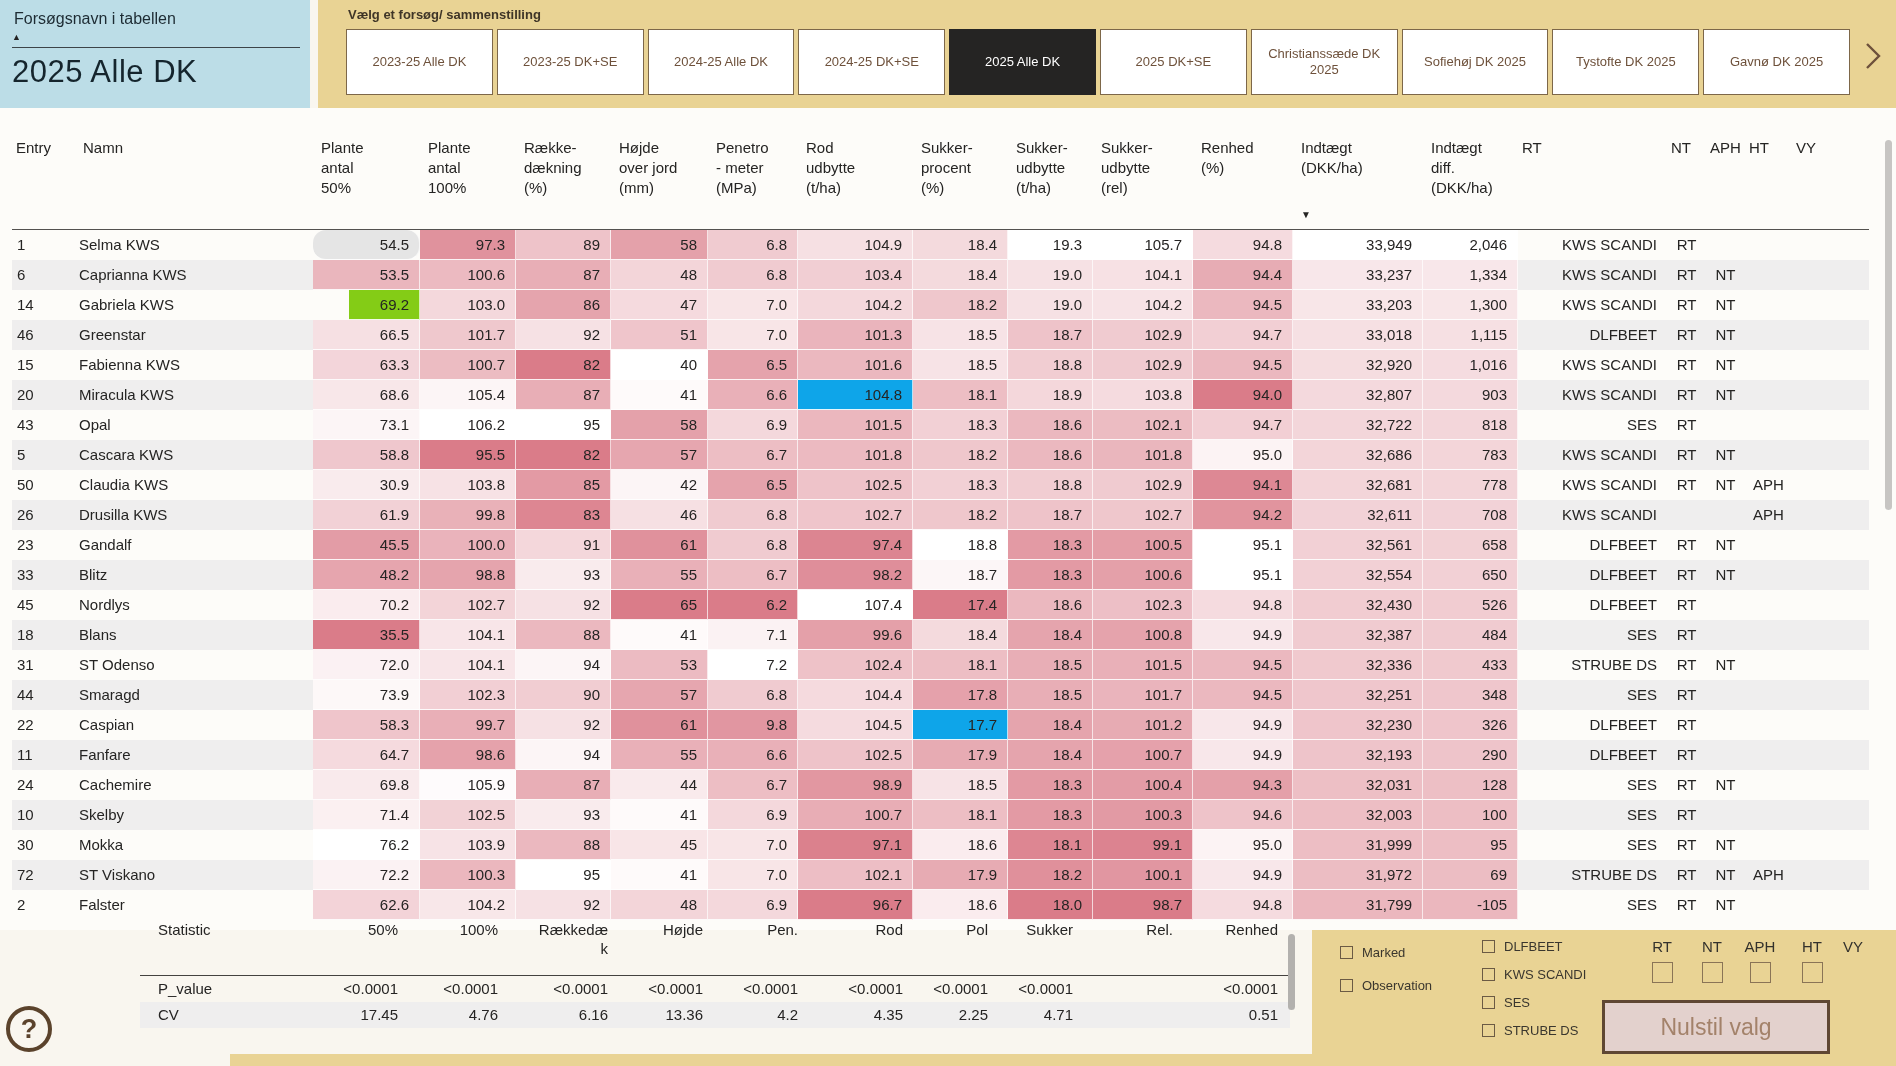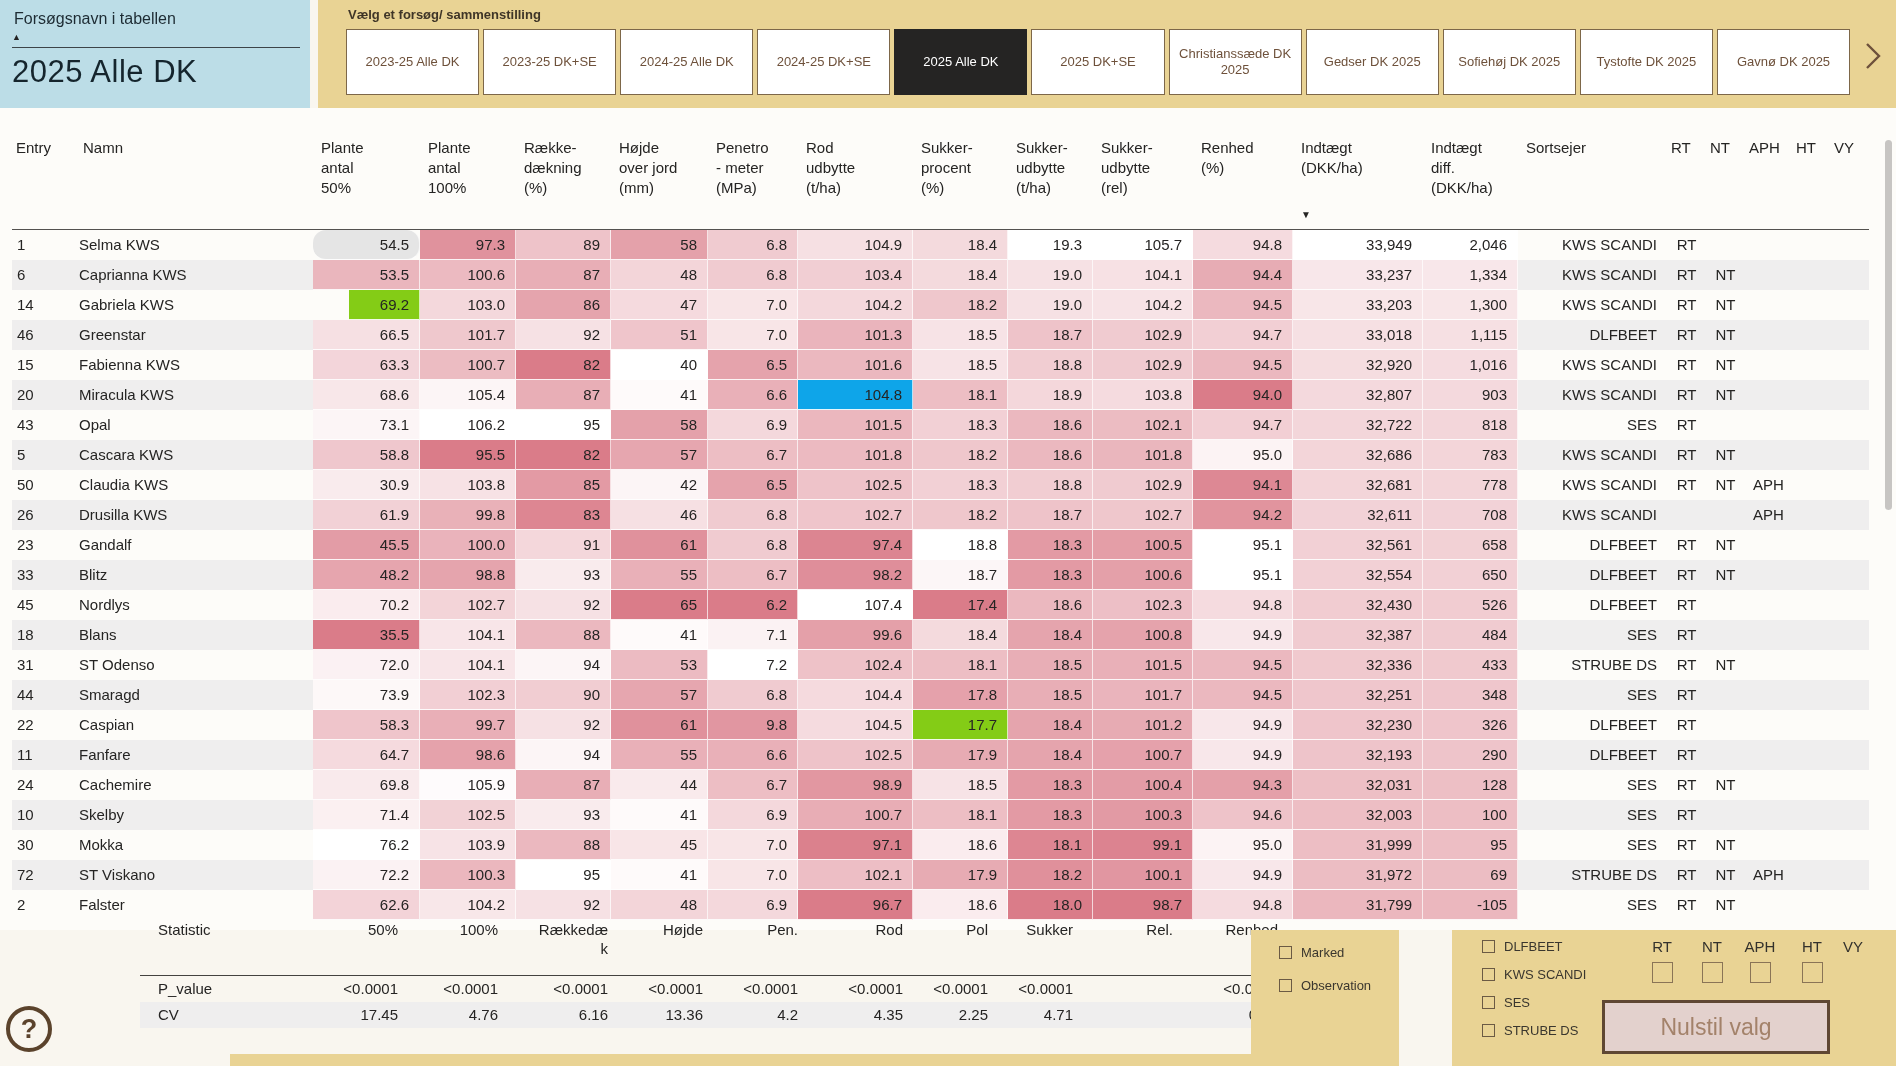--- a/index.html
+++ b/index.html
@@ -48,21 +48,21 @@
   .sth { font-size:15px; line-height:19px; text-align:right; white-space:pre-line; padding-right:2px; }
   .sth:first-child { text-align:left; padding-left:18px; }
   .shead { padding-bottom:8px; border-bottom:1px solid #44423f; min-height:56px; }
   .srow { height:26px; }
   .std { font-size:15px; line-height:26px; text-align:right; padding-right:2px; }
   .std:first-child { text-align:left; padding-left:18px; }
   .srow.alt { background:#efeeee; }
 
   
   .fpanel { position:absolute; top:930px; height:136px; background:#e9d394; }
-  .fpanel-a { left:1251px; width:148px; }
+  .fpanel-a { left:1312px; width:148px; }
   .fpanel-b { left:1452px; width:444px; }
   .cb-item { position:absolute; display:flex; align-items:center; gap:9px; font-size:13px; color:#3a362e; }
   .cb-box { width:13px; height:13px; border:1px solid #6b5a44; background:transparent; flex:none; cursor:pointer; }
   .trait-label { position:absolute; top:8px; font-size:15px; color:#33312c; transform:translateX(-50%); }
   .trait-box { position:absolute; top:32px; width:21px; height:21px; border:1.5px solid #8a7456; cursor:pointer; }
   .reset-btn { position:absolute; left:150px; top:70px; width:228px; height:54px; background:#e3d1cd; border:3px solid #5f4733;
                color:#a3826a; font-size:23px; display:flex; align-items:center; justify-content:center; cursor:pointer; }
 
   .tan-strip { position:absolute; left:230px; top:1054px; width:1082px; height:12px; background:#e9d394; }
 
@@ -86,21 +86,20 @@
   <div class="top-panel">
     <div class="sel-label">Vælg et forsøg/ sammenstilling</div>
     <div class="btn-row">
         <div class="trial-btn">2023-25 Alle DK</div>
         <div class="trial-btn">2023-25 DK+SE</div>
         <div class="trial-btn">2024-25 Alle DK</div>
         <div class="trial-btn">2024-25 DK+SE</div>
         <div class="trial-btn selected">2025 Alle DK</div>
         <div class="trial-btn">2025 DK+SE</div>
         <div class="trial-btn">Christianssæde DK 2025</div>
-        <div class="trial-btn">Gedser DK 2025</div>
         <div class="trial-btn">Sofiehøj DK 2025</div>
         <div class="trial-btn">Tystofte DK 2025</div>
         <div class="trial-btn">Gavnø DK 2025</div>
       </div>
     <div class="chev">
       <svg width="26" height="40" viewBox="0 0 26 40">
           <polyline points="7,8 19,20 7,32" fill="none" stroke="#6e513b" stroke-width="2.4"></polyline>
         </svg>
     </div>
   </div>
@@ -161,21 +160,20 @@
         <div class="th th-rel"><span>Sukker-
 udbytte
 (rel)</span></div>
         <div class="th th-renhed"><span>Renhed
 (%)</span></div>
         <div class="th th-indtaegt"><span>Indtægt
 (DKK/ha)</span><div class="sort-arrow">▼</div></div>
         <div class="th th-diff"><span>Indtægt
 diff.
 (DKK/ha)</span></div>
-        <div class="th th-owner"><span>Sortsejer</span></div>
         <div class="th th-rt center"><span>RT</span></div>
         <div class="th th-nt center"><span>NT</span></div>
         <div class="th th-aph center"><span>APH</span></div>
         <div class="th th-ht center"><span>HT</span></div>
         <div class="th th-vy center"><span>VY</span></div>
       </div>
     <div class="tbody">
         <div class="tr grid20">
           <div class="td td-entry t-text">1</div>
           <div class="td td-name t-text">Selma KWS</div>
@@ -530,21 +528,21 @@
         </div>
         <div class="tr grid20">
           <div class="td td-entry t-text">22</div>
           <div class="td td-name t-text">Caspian</div>
           <div class="td td-plante50 t-value" style="background: rgb(239, 197, 203);">58.3</div>
           <div class="td td-plante100 t-value" style="background: rgb(233, 175, 183);">99.7</div>
           <div class="td td-raekke t-value" style="background: rgb(246, 225, 228);">92</div>
           <div class="td td-hojde t-value" style="background: rgb(224, 145, 156);">61</div>
           <div class="td td-pen t-value" style="background: rgb(225, 150, 161);">9.8</div>
           <div class="td td-rod t-value" style="background: rgb(245, 219, 223);">104.5</div>
-          <div class="td td-pol t-value" style="background: #84cc16;">17.7</div>
+          <div class="td td-pol t-value" style="background: #0ea5e9;">17.7</div>
           <div class="td td-sukker t-value" style="background: rgb(229, 164, 173);">18.4</div>
           <div class="td td-rel t-value" style="background: rgb(231, 171, 179);">101.2</div>
           <div class="td td-renhed t-value" style="background: rgb(248, 231, 234);">94.9</div>
           <div class="td td-indtaegt t-value" style="background: rgb(239, 197, 203);">32,230</div>
           <div class="td td-diff t-value" style="background: rgb(239, 197, 203);">326</div>
           <div class="td td-owner t-owner">DLFBEET</div>
           <div class="td td-rt t-trait">RT</div>
           <div class="td td-nt t-trait"></div>
           <div class="td td-aph t-trait"></div>
           <div class="td td-ht t-trait"></div>

